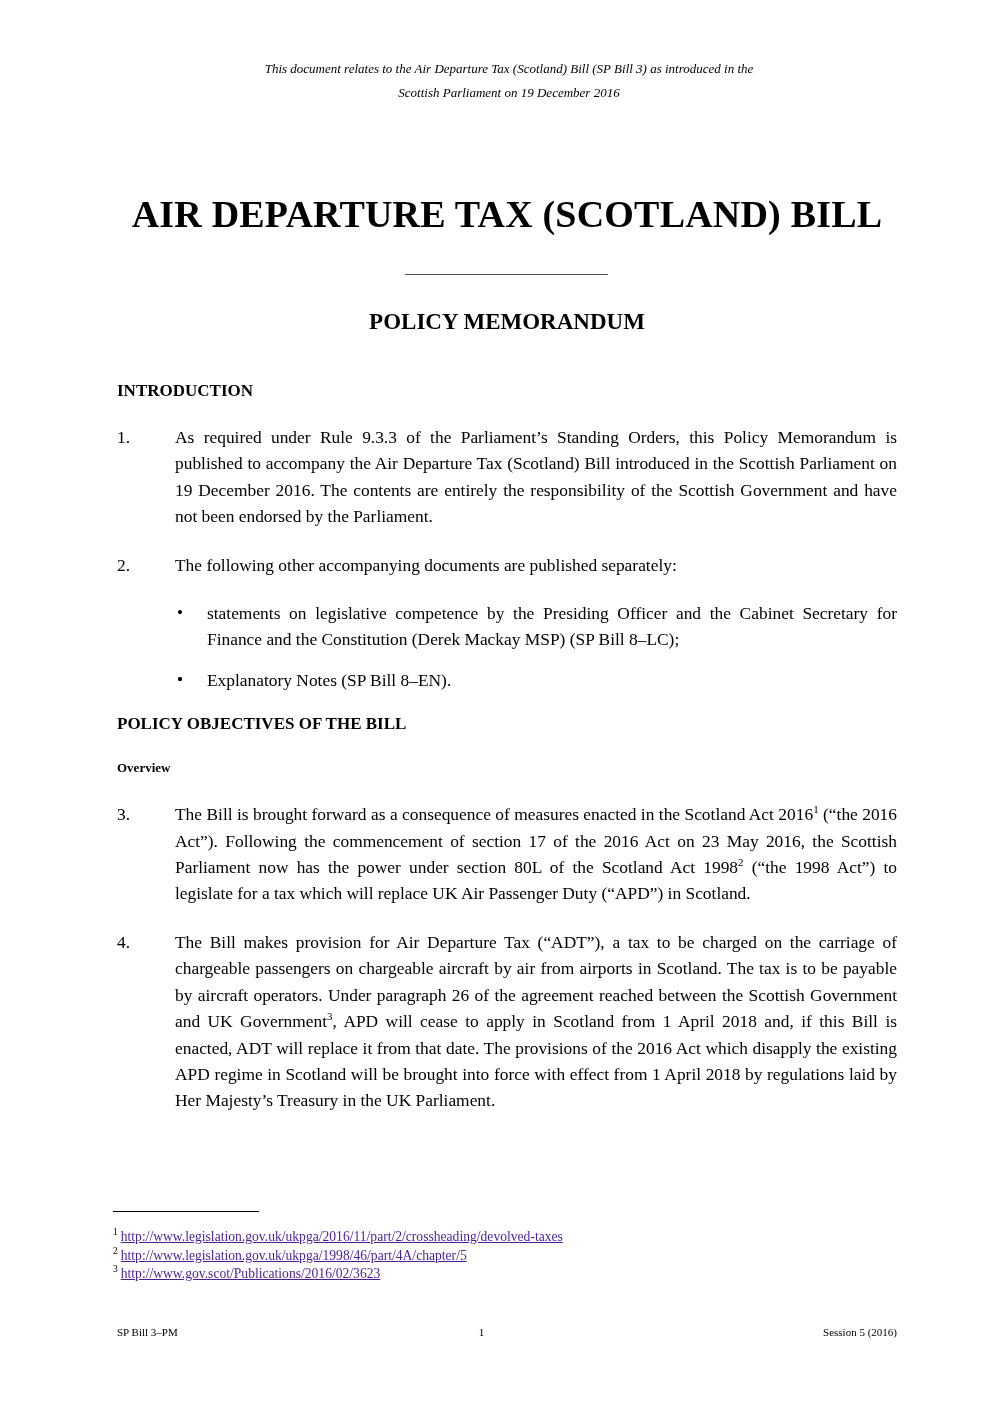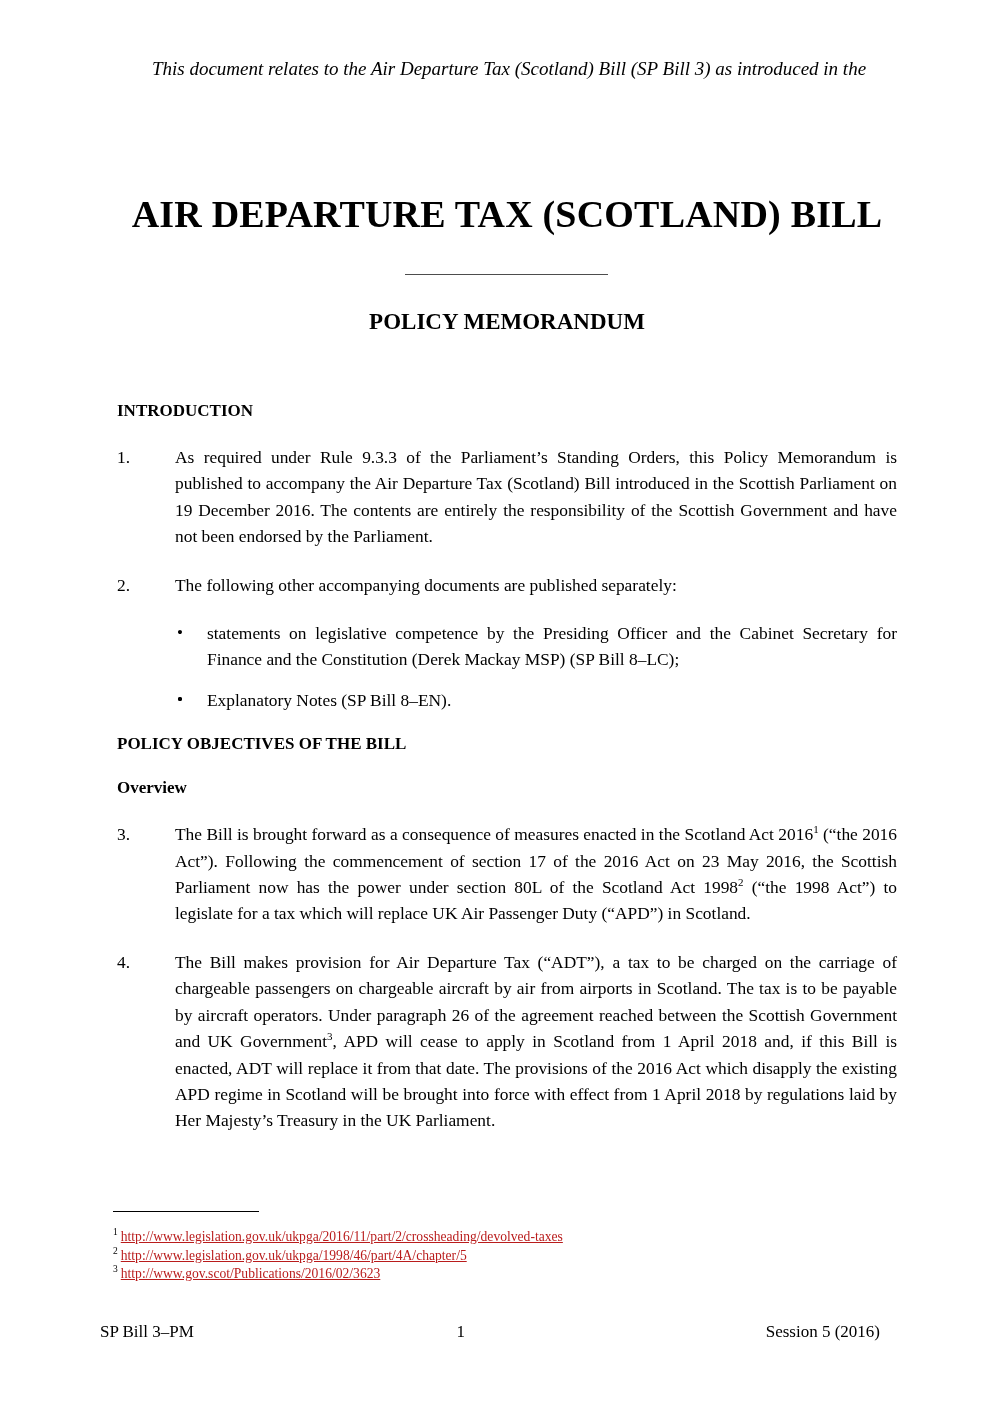--- a/index.html
+++ b/index.html
@@ -23,21 +23,21 @@
   }
 
   
   .doc-header {
     position: absolute;
     left: 133px;
     top: 57px;
     width: 752px;
     text-align: center;
     font-style: italic;
-    font-size: 19px;
+    font-size: 13px;
     line-height: 24px;
   }
 
   
   .doc-title {
     position: absolute;
     left: 117px;
     top: 196px;
     width: 780px;
     text-align: center;
@@ -62,32 +62,32 @@
     text-align: center;
     font-weight: bold;
     font-size: 23px;
     line-height: 26px;
   }
 
   
   .body-col {
     position: absolute;
     left: 117px;
-    top: 400px;
+    top: 380px;
     width: 780px;
   }
 
   h2.section-heading {
     font-size: 17px;
     font-weight: bold;
     margin: 0 0 22px 0;
     line-height: 22px;
   }
   h3.sub-heading {
-    font-size: 17px;
+    font-size: 13px;
     font-weight: bold;
     margin: 0 0 22px 0;
     line-height: 22px;
   }
   .spacer-before {
     margin-top: 26px;
   }
 
   p.para {
     font-size: 17.4px;
@@ -162,32 +162,32 @@
     margin-bottom: 1px;
   }
   .footnotes .fmark {
     font-size: 9.5px;
     vertical-align: super;
     line-height: 0;
     color: #000000;
     margin-right: 3px;
   }
   .footnotes a.url {
-    color: #b91c1c;
+    color: #4c1d95;
     text-decoration: underline;
     cursor: pointer;
   }
 
   
   .doc-footer {
     position: absolute;
-    left: 100px;
+    left: 117px;
     top: 1320px;
     width: 780px;
-    font-size: 17px;
+    font-size: 11px;
     line-height: 24px;
     display: flex;
     align-items: baseline;
     gap: 10px;
   }
   .doc-footer .f-left { flex: 0 0 auto; }
   .doc-footer .f-center {
     flex: 1 1 auto;
     text-align: center;
     
@@ -195,20 +195,21 @@
   }
   .doc-footer .f-right { flex: 0 0 auto; }
 </style>
 </head>
 <body>
 
 <div class="page">
 
   <div class="doc-header">
     <div>This document relates to the Air Departure Tax (Scotland) Bill (SP Bill 3) as introduced in the</div>
+    <div>Scottish Parliament on 19 December 2016</div>
   </div>
 
   <div class="doc-title">AIR DEPARTURE TAX (SCOTLAND) BILL</div>
   <div class="title-rule"></div>
   <div class="doc-subtitle">POLICY MEMORANDUM</div>
 
   <div class="body-col">
 
     <h2 class="section-heading">INTRODUCTION</h2>
 

